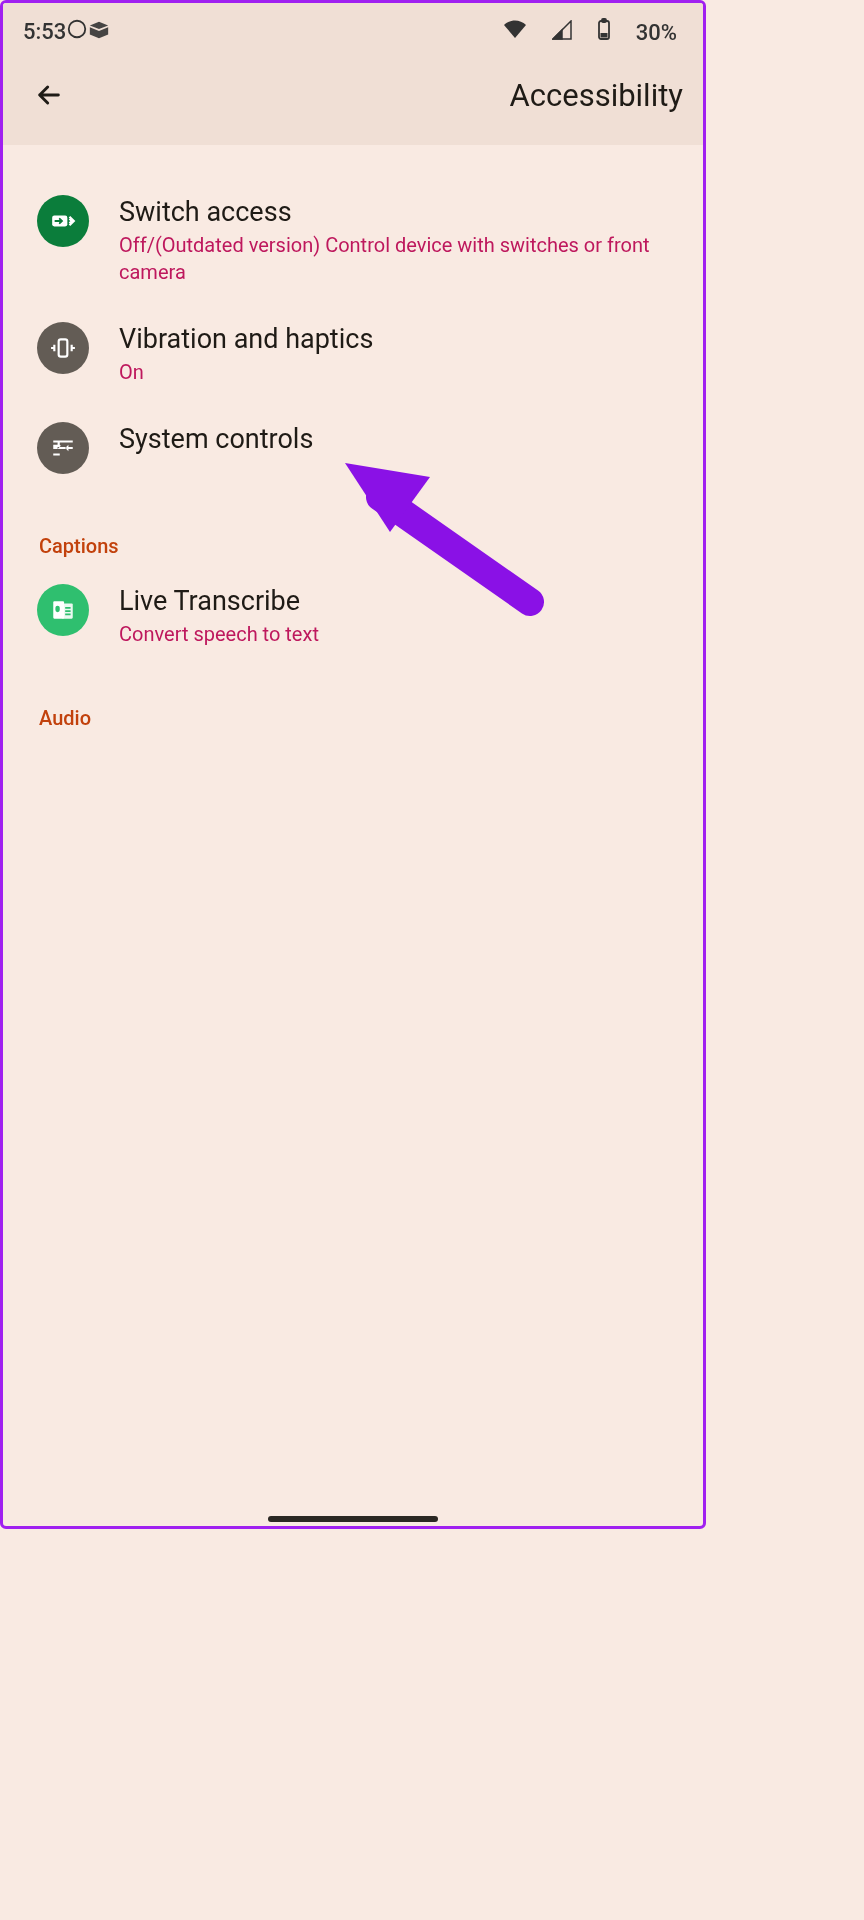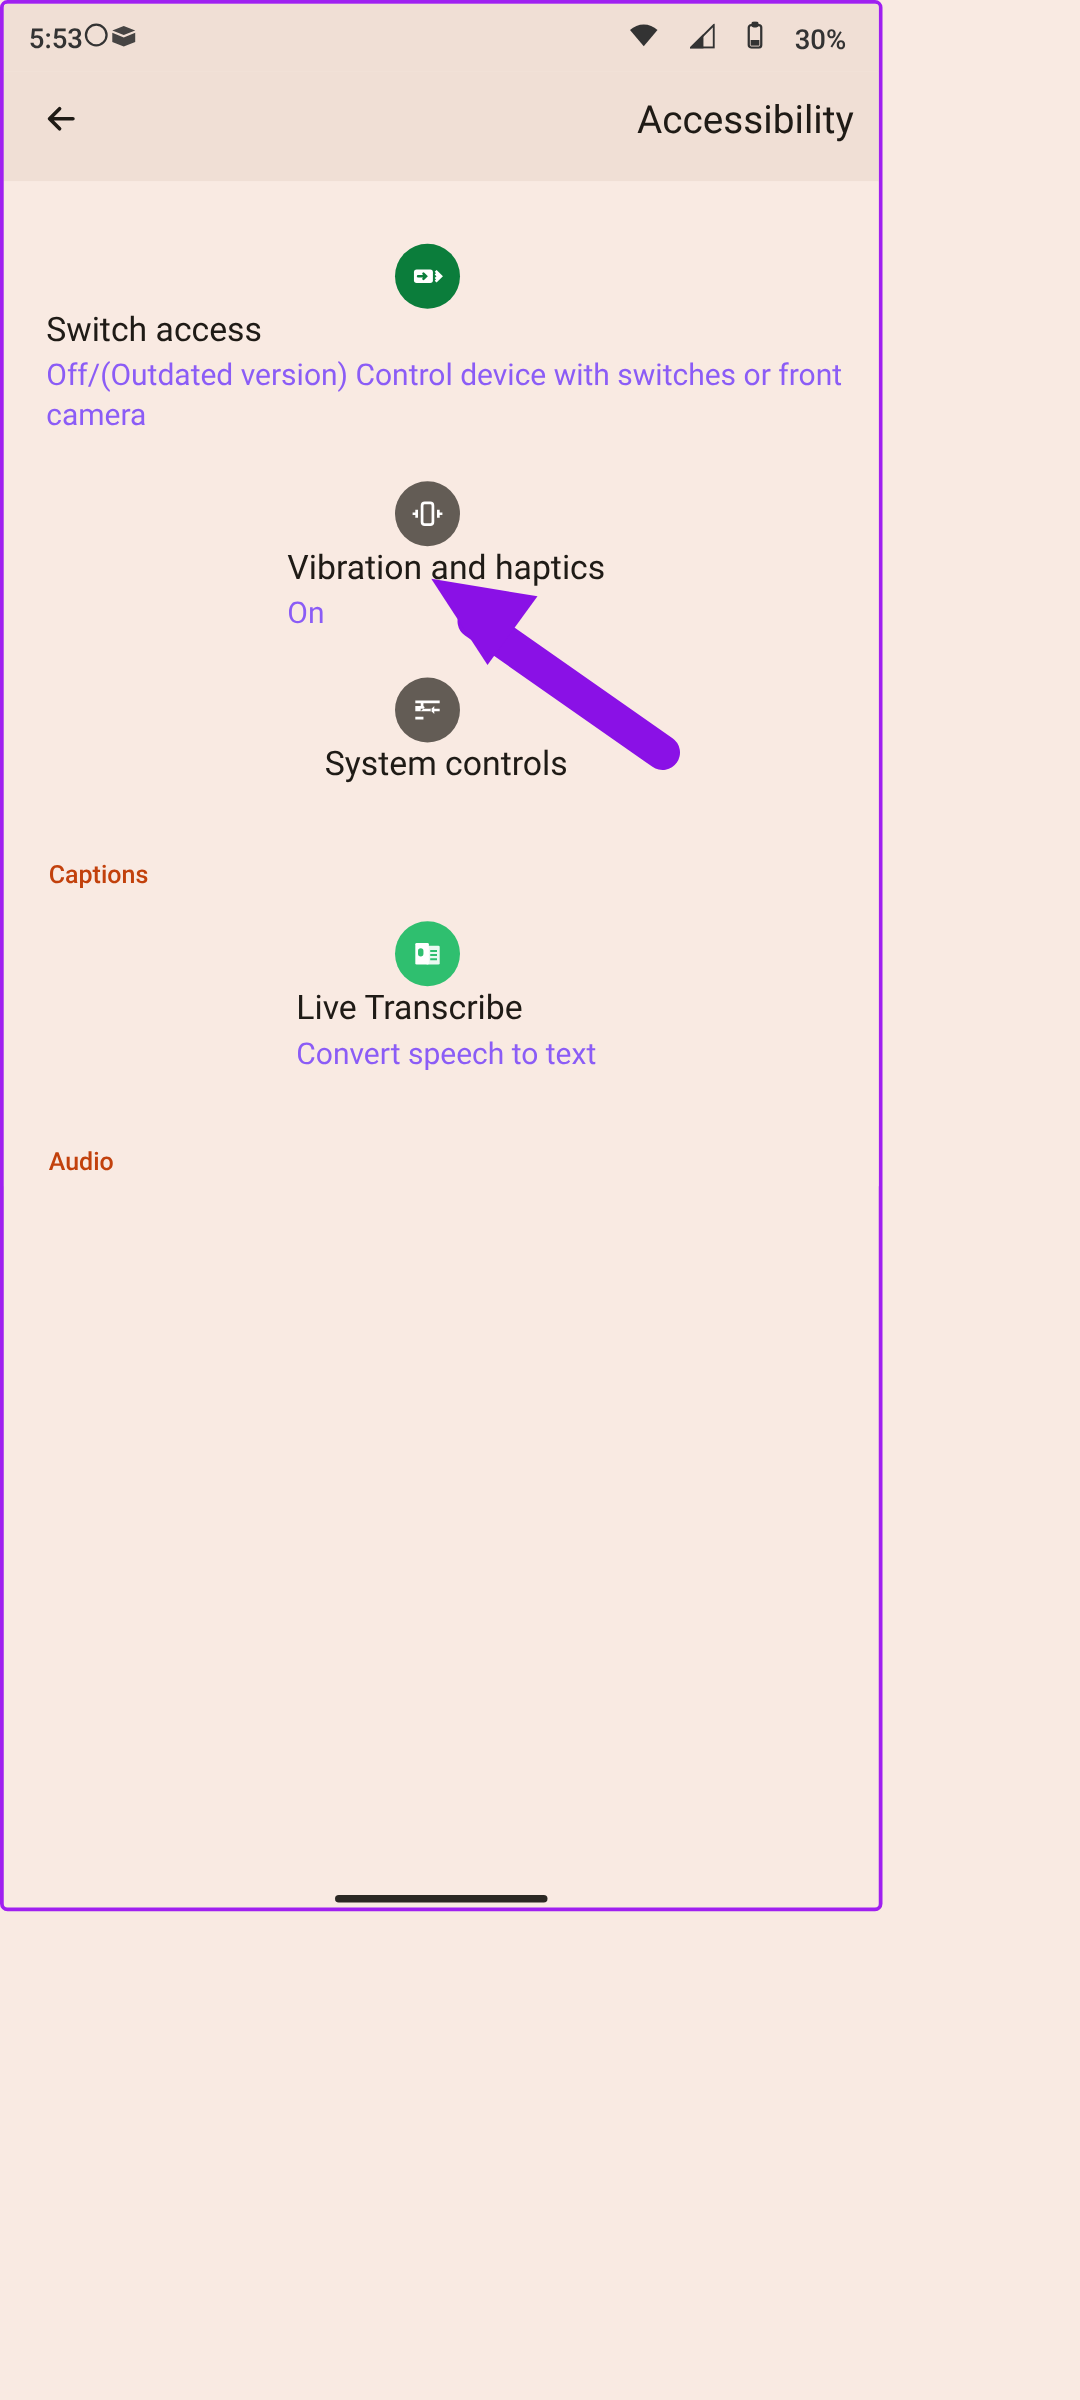--- a/index.html
+++ b/index.html
@@ -43,47 +43,45 @@
       color: #1f1b16;
       margin-left: 38px;
     }
     .content {
       background: #f9eae2;
       padding-top: 32px;
       overflow-y: hidden;
     }
     .list-item {
       display: flex;
-      align-items: center;
       padding: 18px 26px 18px 34px;
       cursor: pointer;
       min-height: 90px;
-      flex-direction: column;
     }
     .icon-wrap {
       width: 52px; height: 52px;
       border-radius: 50%;
       background: #635c55;
       display: flex; align-items: center; justify-content: center;
       flex-shrink: 0;
       margin-right: 30px;
     }
     .icon-wrap.green { background: #0b7d3b; }
     .icon-wrap.green2 { background: #2fbf6f; }
     .icon-wrap svg { width: 26px; height: 26px; fill: #fff; }
     .item-text { flex: 1; min-width: 0; }
     .item-title {
       font-size: 27px;
       font-weight: 400;
       color: #1f1b16;
       line-height: 1.3;
     }
     .item-sub {
-      font-size: 24px;
-      color: #8b5cf6;
+      font-size: 20px;
+      color: #be185d;
       line-height: 1.35;
       margin-top: 2px;
     }
     .section-header {
       font-size: 20px;
       font-weight: 500;
       color: #c2410c;
       padding: 40px 36px 8px 36px;
     }
     .toggle {

